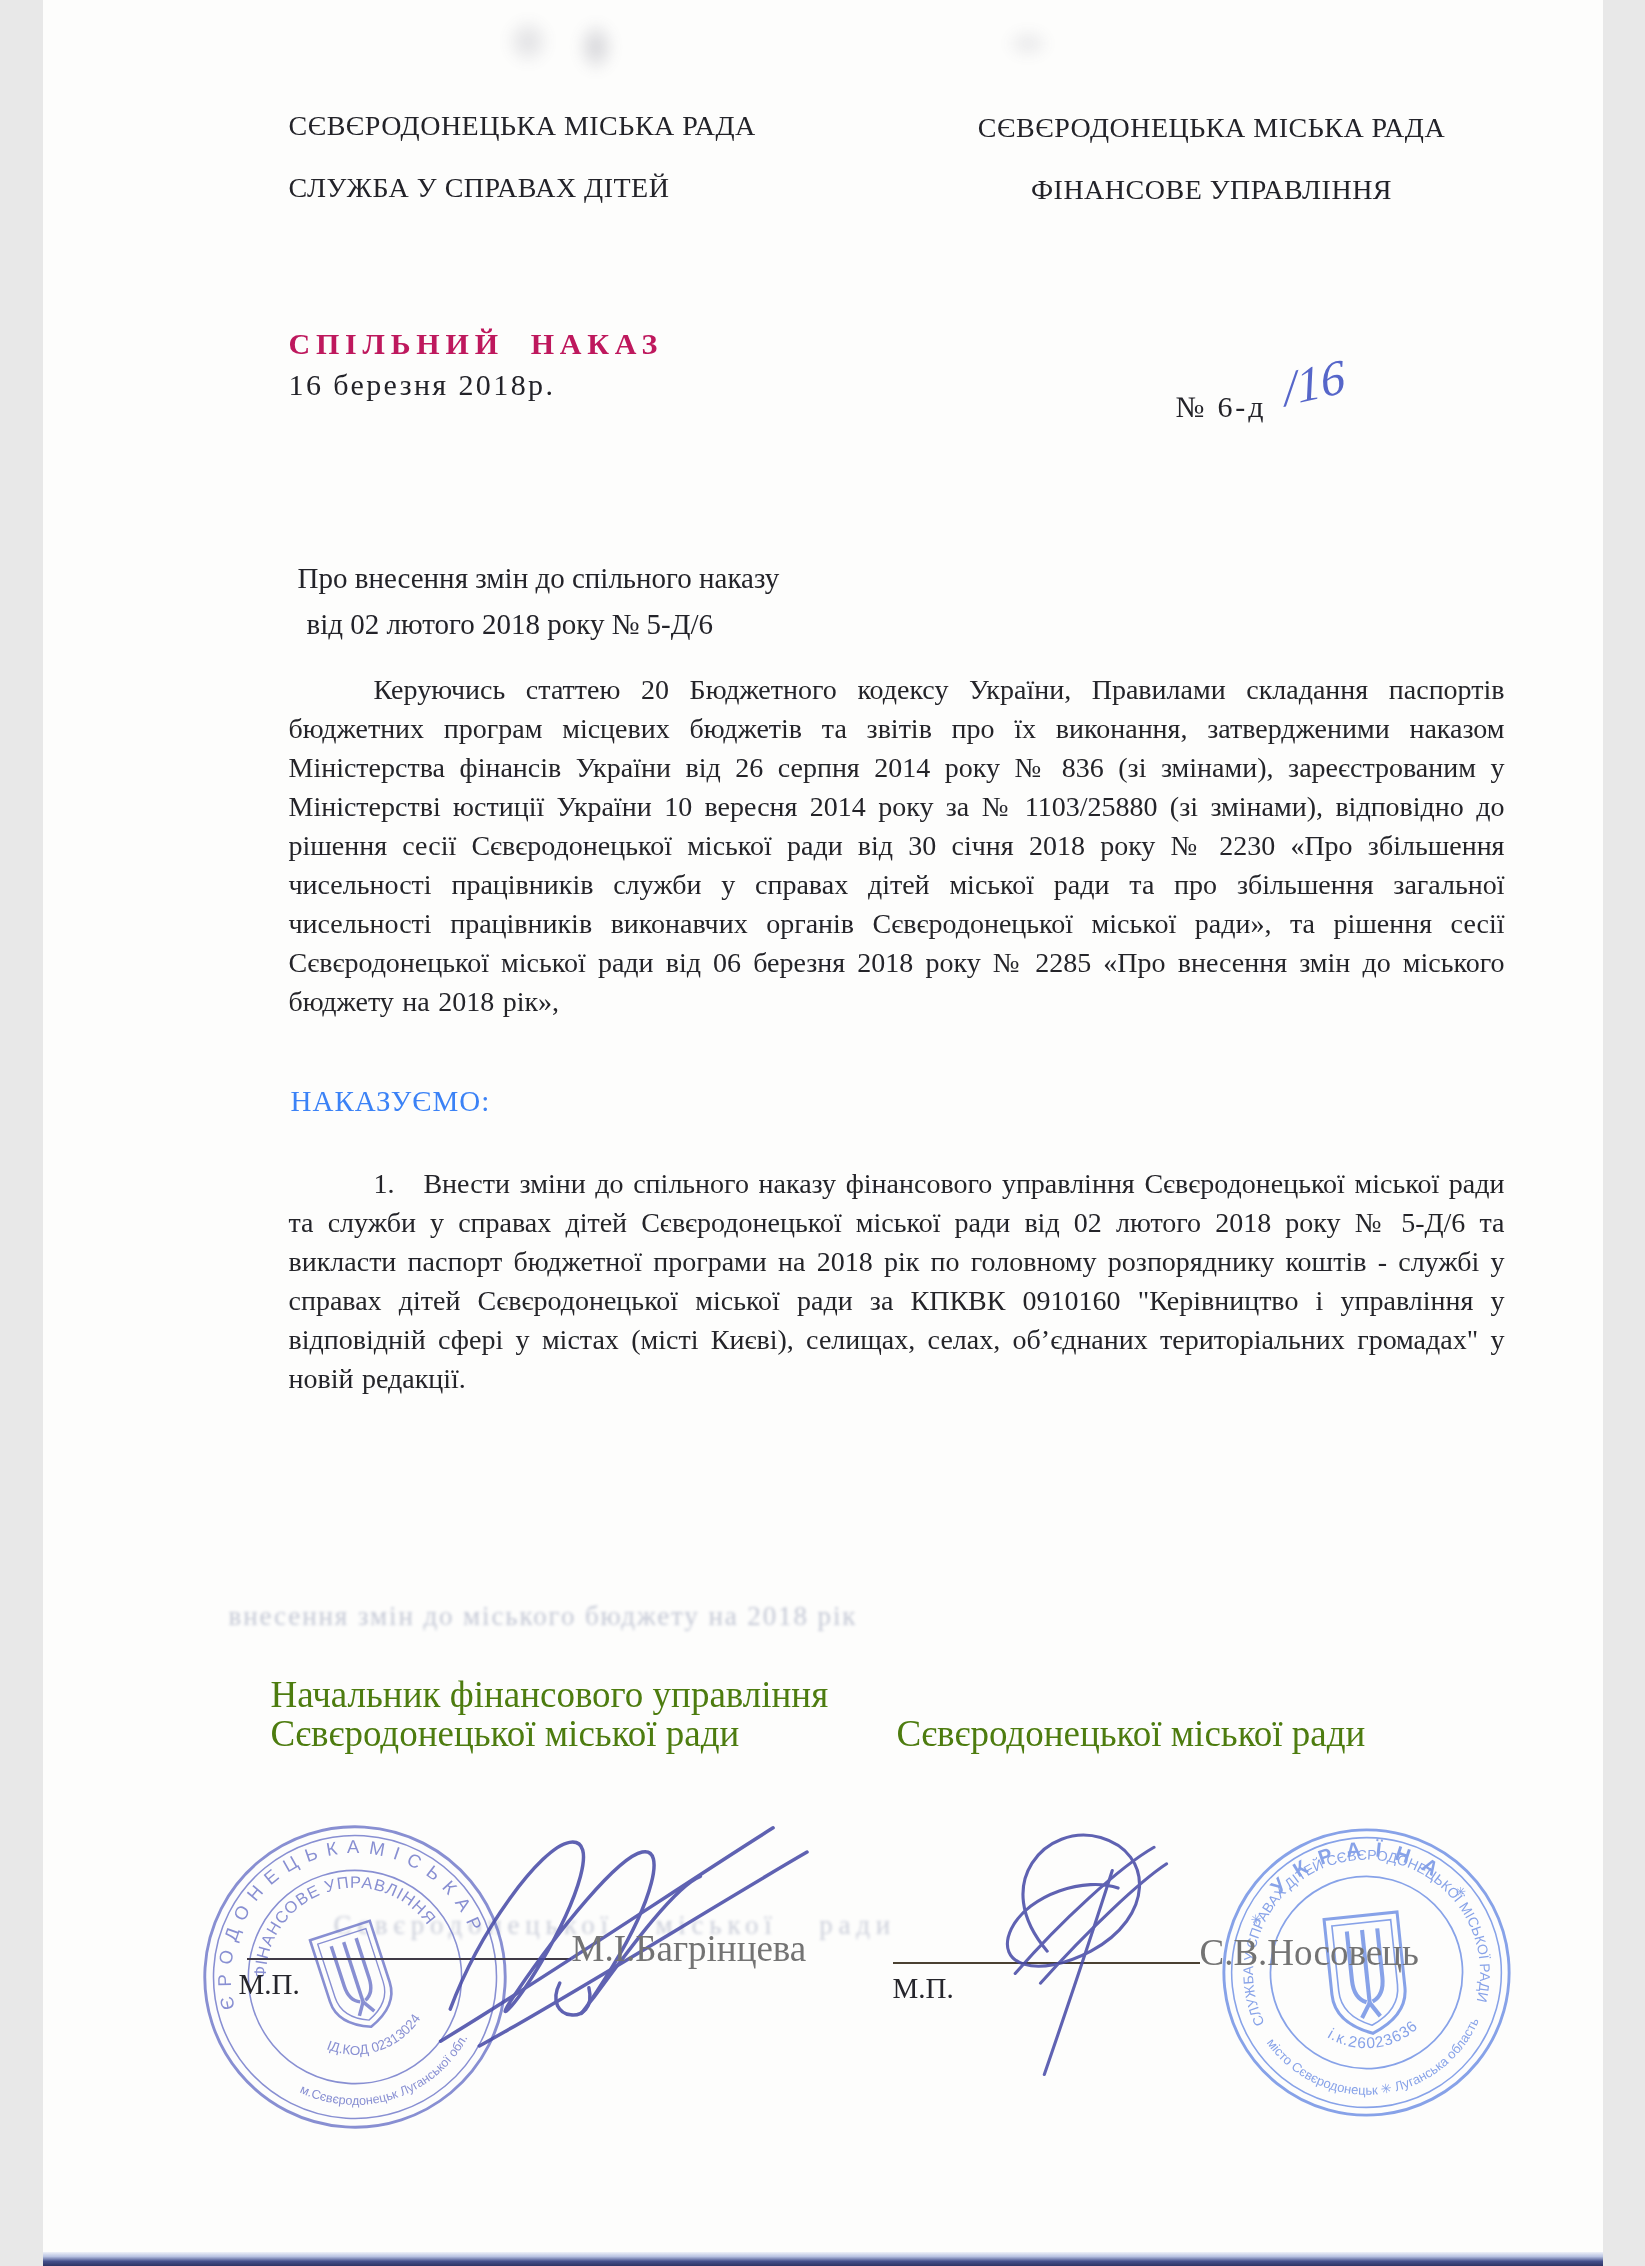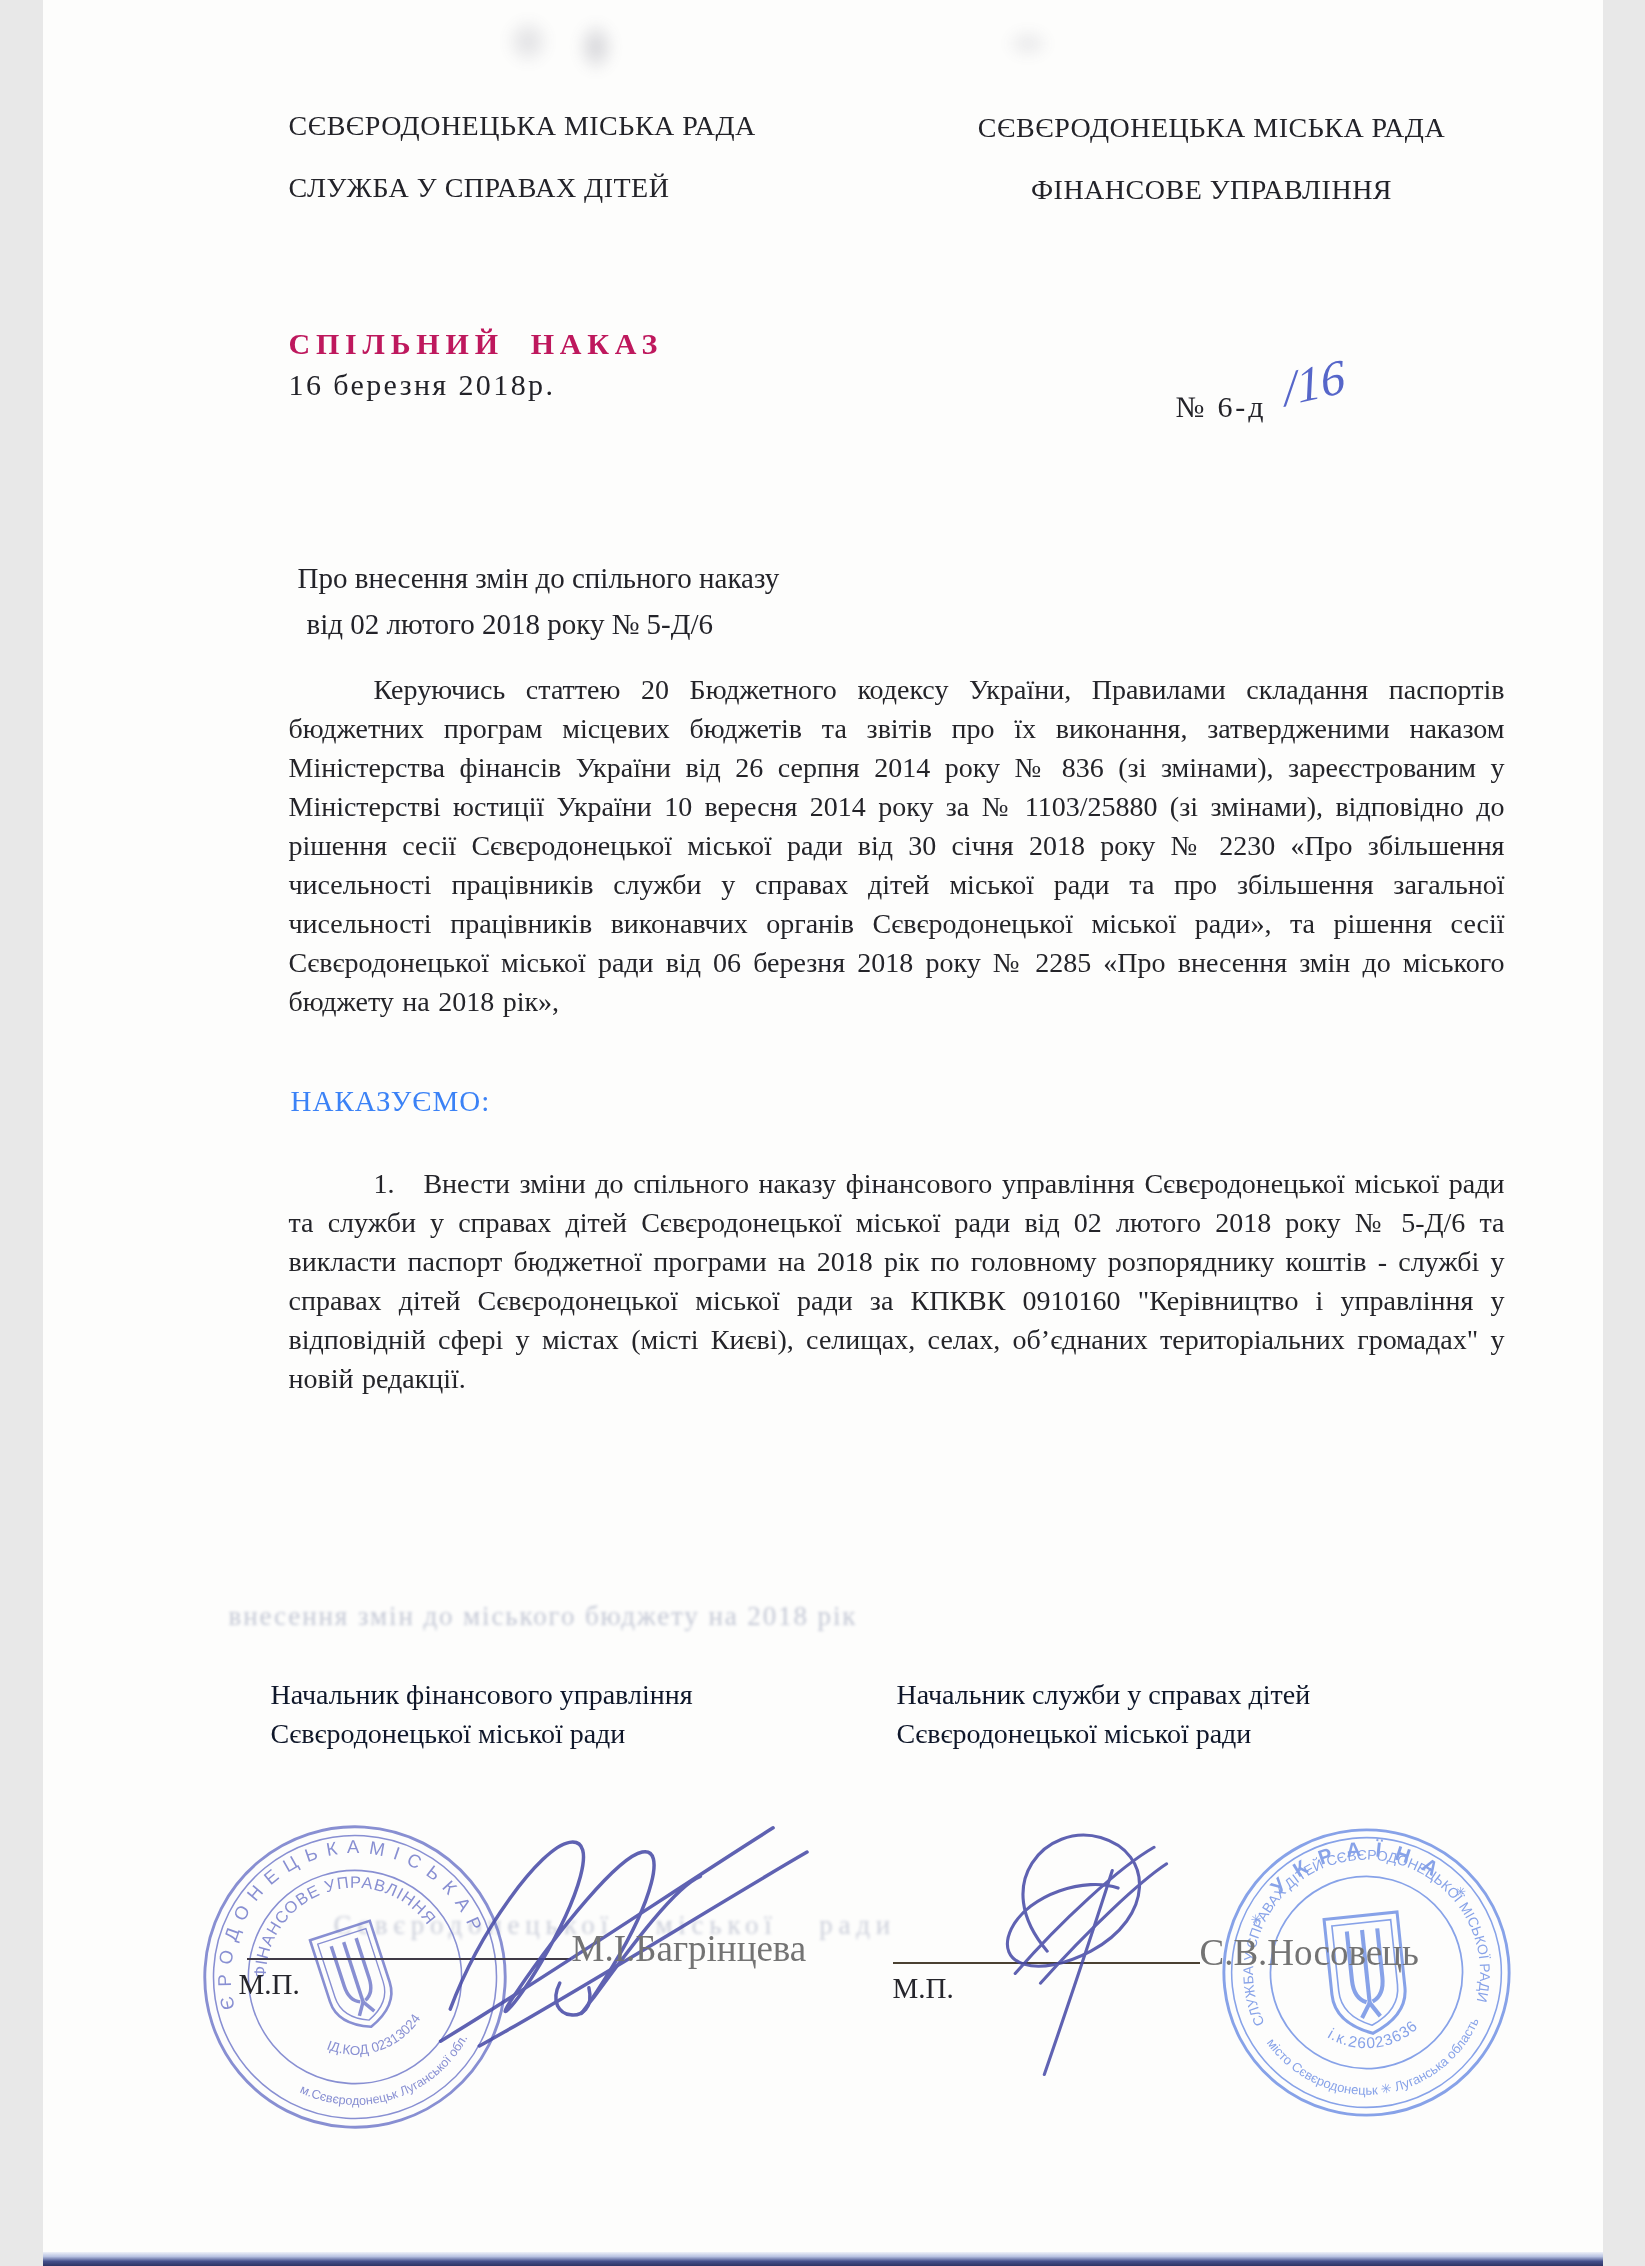--- a/index.html
+++ b/index.html
@@ -24,21 +24,21 @@
   .doc-title{left:246px;width:1215px;top:327px;text-align:left;
     font-size:30px;font-weight:bold;letter-spacing:5.8px;word-spacing:13.6px;color:#be185d;}
   .date-line{font-size:30px;letter-spacing:2.4px;color:#232329;}
   .num-line{font-size:30px;letter-spacing:2.9px;color:#232329;}
   .hand-num{font-size:49px;font-style:italic;color:#4456c4;
     transform:rotate(-13deg) skewX(-6deg);transform-origin:left bottom;opacity:.9;}
   .subject{font-size:29px;line-height:46px;color:#232329;}
   .jtext{font-size:28px;line-height:39px;text-align:justify;color:#242429;word-spacing:1.5px;}
   .indent{text-indent:85px;}
   .resolve{font-size:29px;letter-spacing:1px;color:#3b82f6;}
-  .sig-title{font-size:28px;line-height:39px;color:#0f172a;}
+  .sig-title{font-size:37px;line-height:39px;color:#4d7c0f;}
   .sig-name{font-size:37px;color:#737373;white-space:nowrap;}
   .mp{font-size:29px;color:#26262c;}
   .sig-underline{position:absolute;height:0;border-bottom:2.4px solid #403a46;}
   .ghost{position:absolute;font-size:27px;color:#3c4a78;filter:blur(1.6px);white-space:nowrap;
     letter-spacing:1.9px;}
   .g1{opacity:.30;}
   .g2{opacity:.26;}
   svg{display:block;overflow:visible;}
   .stamp-text{font-family:"Liberation Sans","DejaVu Sans",sans-serif;}
 </style>
@@ -68,21 +68,20 @@
   <div class="abs jtext indent" style="left:246px;top:670px;width:1216px;">Керуючись статтею 20 Бюджетного кодексу України, Правилами складання паспортів бюджетних програм місцевих бюджетів та звітів про їх виконання, затвердженими наказом Міністерства фінансів України від 26 серпня 2014 року № 836 (зі змінами), зареєстрованим у Міністерстві юстиції України 10 вересня 2014 року за № 1103/25880 (зі змінами), відповідно до рішення сесії Сєвєродонецької міської ради від 30 січня 2018 року № 2230 «Про збільшення чисельності працівників служби у справах дітей міської ради та про збільшення загальної чисельності працівників виконавчих органів Сєвєродонецької міської ради», та рішення сесії Сєвєродонецької міської ради від 06 березня 2018 року № 2285 «Про внесення змін до міського бюджету на 2018 рік»,</div>
 
   <div class="abs resolve" style="left:248px;top:1085px;">НАКАЗУЄМО:</div>
 
   <div class="abs jtext indent" style="left:246px;top:1164px;width:1216px;">1.&nbsp;&nbsp;&nbsp;Внести зміни до спільного наказу фінансового управління Сєвєродонецької міської ради та служби у справах дітей  Сєвєродонецької міської ради від 02 лютого 2018 року № 5-Д/6 та викласти паспорт бюджетної програми на 2018 рік по головному розпоряднику коштів - службі у справах дітей Сєвєродонецької міської ради за КПКВК 0910160 "Керівництво і управління у відповідній сфері у містах (місті Києві), селищах, селах, об’єднаних територіальних громадах" у новій редакції.</div>
 
   <div class="ghost g1" style="left:186px;top:1601px;">внесення змін до міського бюджету на 2018 рік</div>
 
   <div class="abs sig-title" style="left:228px;top:1675px;">Начальник фінансового управління</div>
   <div class="abs sig-title" style="left:228px;top:1714px;">Сєвєродонецької міської ради</div>
-  <div class="abs sig-title" style="left:854px;top:1675px;">Начальник служби у справах дітей</div>
   <div class="abs sig-title" style="left:854px;top:1714px;">Сєвєродонецької міської ради</div>
 
   <div class="ghost g2" style="left:291px;top:1910px;letter-spacing:5.8px;word-spacing:29px;">Сєвєродонецької міської ради</div>
 
   <div class="abs" style="left:155px;top:1820px;z-index:2;">
     <svg width="314" height="314" viewBox="-162 -162 324 324" class="stamp-text">
       <g transform="rotate(-18)" stroke="#6b74c8" fill="none" opacity="0.8">
         <circle r="155" stroke-width="3"></circle>
         <circle r="146" stroke-width="1.6"></circle>
         <circle r="110" stroke-width="1.6"></circle>

